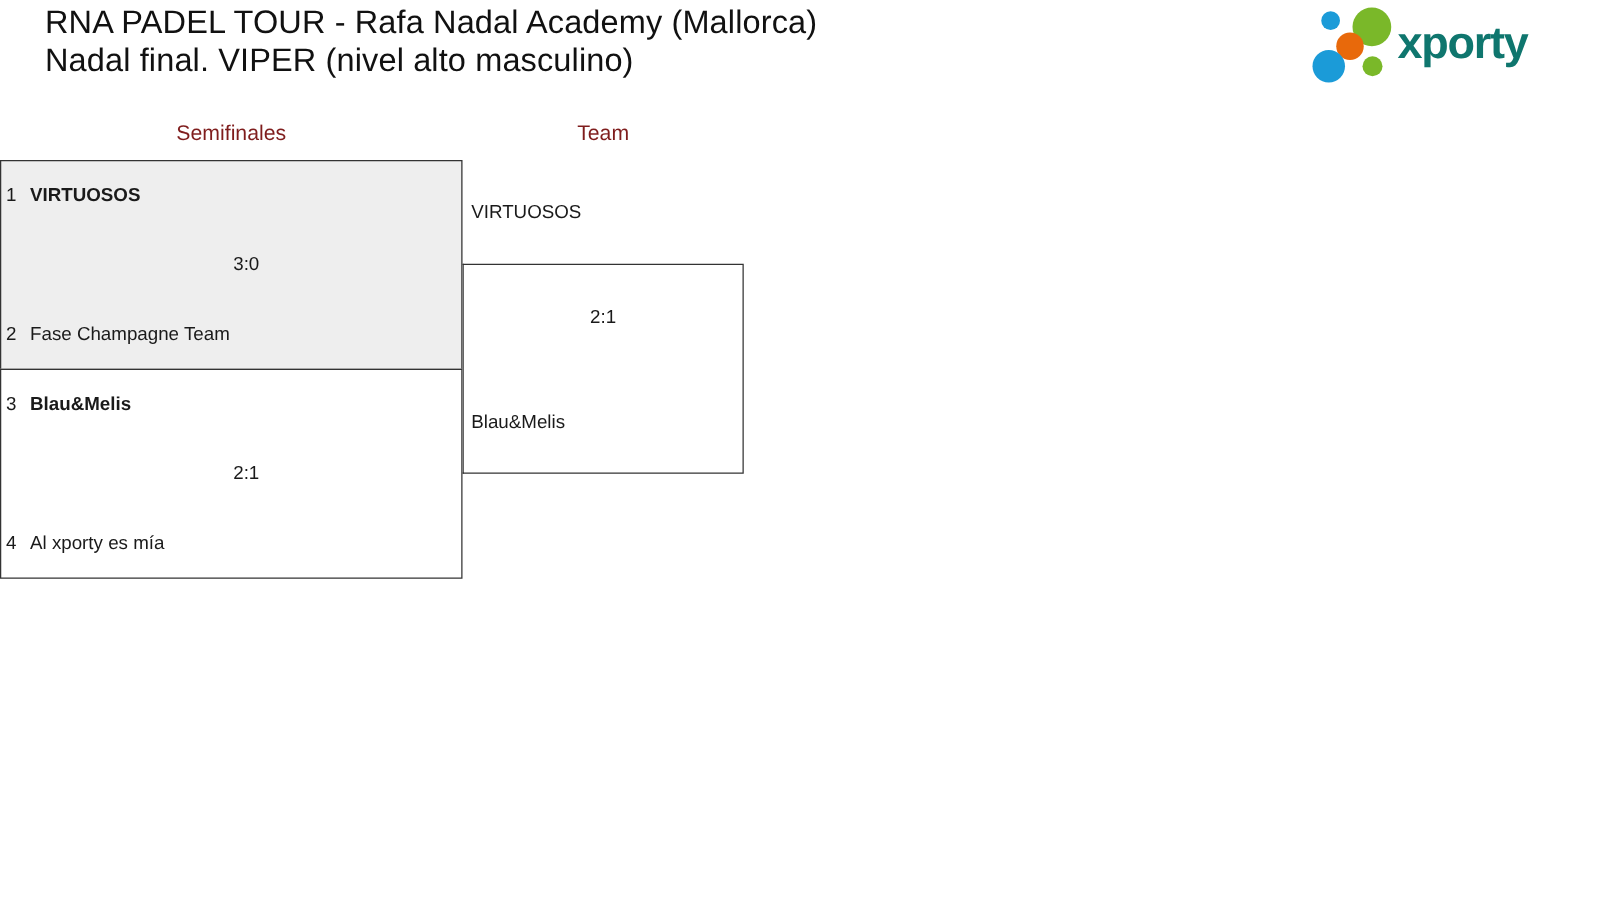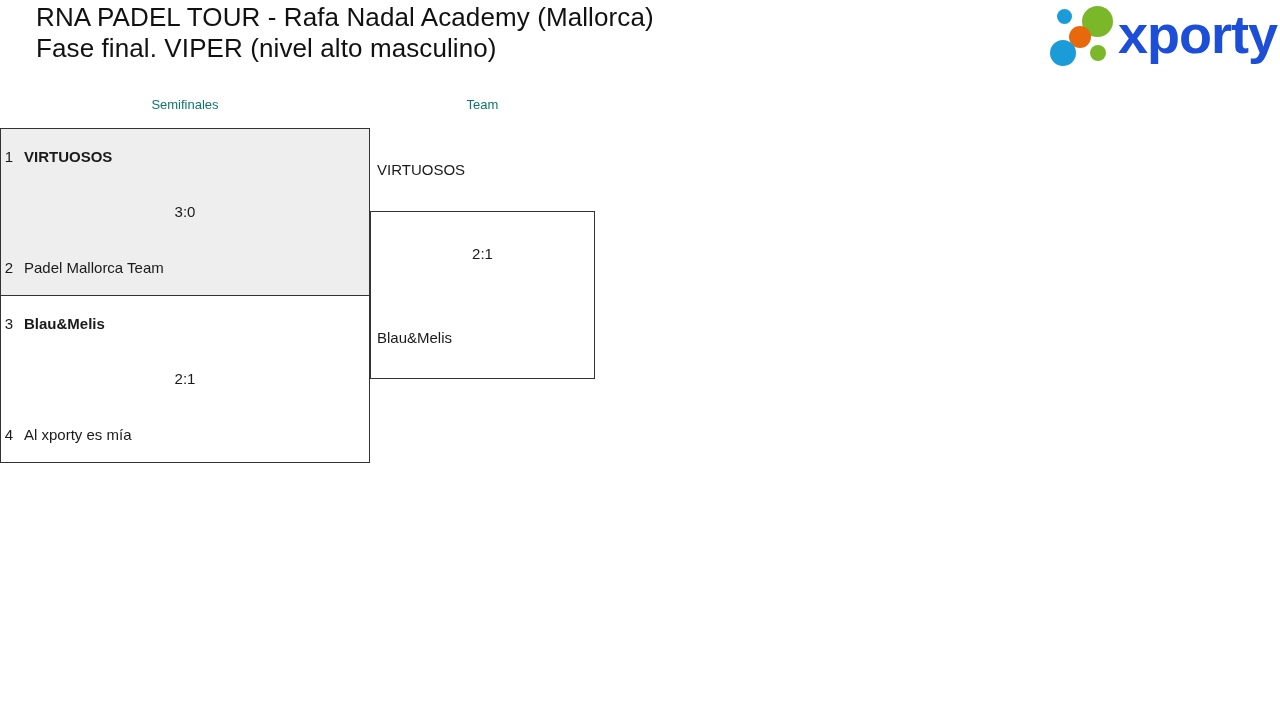--- a/index.html
+++ b/index.html
@@ -61,40 +61,40 @@
   }
   .dot-blue-sm   { left: 9px;  top: 5px;  width: 15px; height: 15px; background: #1b9bd8; }
   .dot-green-lg  { left: 34px; top: 2px;  width: 31px; height: 31px; background: #7ab829; }
   .dot-orange    { left: 21px; top: 22px; width: 22px; height: 22px; background: #e8690b; }
   .dot-blue-lg   { left: 2px;  top: 36px; width: 26px; height: 26px; background: #1b9bd8; }
   .dot-green-sm  { left: 42px; top: 41px; width: 16px; height: 16px; background: #7ab829; }
   .logo-word {
     position: absolute;
     left: 70px;
     top: -3px;
-    font-size: 54px;
+    font-size: 36px;
     font-weight: 700;
-    color: #1d4ed8;
+    color: #0f766e;
     letter-spacing: -1px;
     line-height: 66px;
   }
 
   
   .bracket {
     position: absolute;
     left: 0;
     top: 0;
     width: 1280px;
     height: 727px;
   }
   .round-header {
     position: absolute;
-    font-size: 13px;
+    font-size: 17px;
     font-weight: 400;
-    color: #0f766e;
+    color: #7f1d1d;
     text-align: center;
     white-space: nowrap;
   }
   .rh-semis { left: 0px;   top: 97px; width: 370px; }
   .rh-final { left: 370px; top: 97px; width: 225px; }
 
   .match {
     position: absolute;
     box-sizing: border-box;
     border: 1px solid #333333;
@@ -135,21 +135,21 @@
 
   .score {
     position: absolute;
     left: 0;
     top: 74px;
     width: 100%;
     text-align: center;
     font-size: 15px;
     color: #1a1a1a;
   }
-  .score-sf { padding-left: 0px; }
+  .score-sf { padding-left: 12px; }
 
   
   .final-team {
     position: absolute;
     font-size: 15px;
     color: #1a1a1a;
     white-space: nowrap;
   }
   .final-team-top    { left: 377px; top: 161px; }
   .final-team-bottom { left: 377px; top: 329px; }
@@ -171,21 +171,21 @@
   }
   .conn-top    { left: 370px; top: 211px; width: 1px; }
   .conn-bottom { left: 370px; top: 378px; width: 1px; }
 </style>
 </head>
 <body>
 
 <div class="header">
   <div class="title-block">
     <div class="title-line">RNA PADEL TOUR - Rafa Nadal Academy (Mallorca)</div>
-    <div class="title-line">Fase final. VIPER (nivel alto masculino)</div>
+    <div class="title-line">Nadal final. VIPER (nivel alto masculino)</div>
   </div>
 
   <div class="logo">
     <div class="logo-dots">
       <span class="dot dot-blue-sm"></span>
       <span class="dot dot-green-lg"></span>
       <span class="dot dot-orange"></span>
       <span class="dot dot-blue-lg"></span>
       <span class="dot dot-green-sm"></span>
     </div>
@@ -199,21 +199,21 @@
   <div class="round-header rh-final">Team</div>
 
   <div class="match match-sf1">
     <div class="team team-top">
       <span class="seed">1</span>
       <span class="team-name winner">VIRTUOSOS</span>
     </div>
     <div class="score score-sf">3:0</div>
     <div class="team team-bottom">
       <span class="seed">2</span>
-      <span class="team-name">Padel Mallorca Team</span>
+      <span class="team-name">Fase Champagne Team</span>
     </div>
   </div>
 
   <div class="match match-sf2">
     <div class="team team-top">
       <span class="seed">3</span>
       <span class="team-name winner">Blau&amp;Melis</span>
     </div>
     <div class="score score-sf">2:1</div>
     <div class="team team-bottom">

